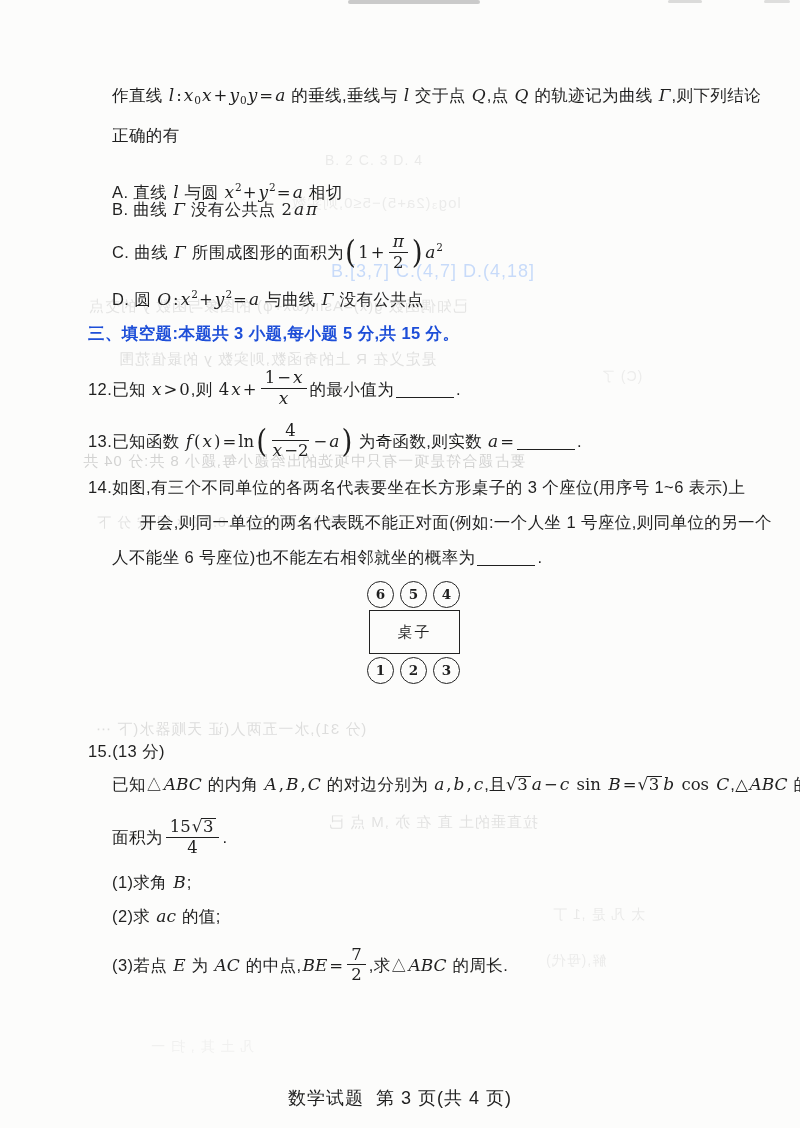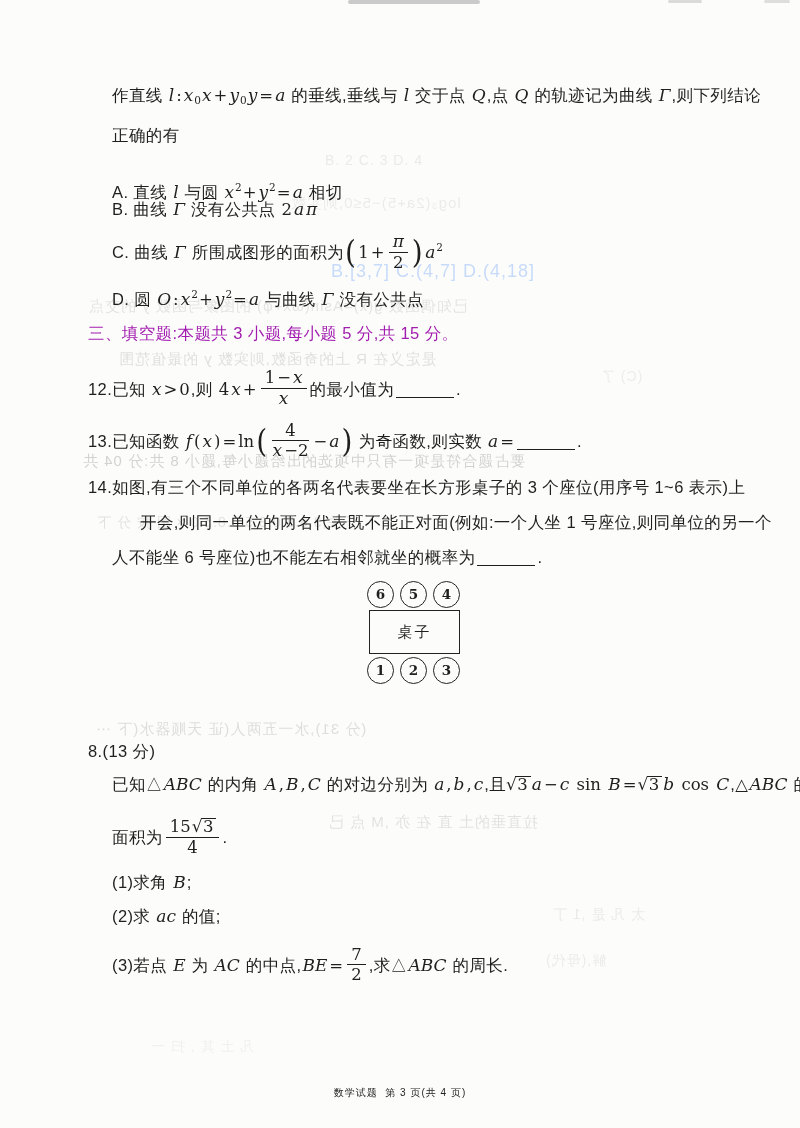--- a/index.html
+++ b/index.html
@@ -3,21 +3,21 @@
 <meta charset="utf-8">
 <style>
   html,body{margin:0;padding:0;background:#d8d8d8;}
   .page{
     position:relative;width:800px;height:1128px;margin:0 auto;
     background:#fcfcfb;overflow:hidden;
     font-family:"Liberation Sans",sans-serif;
     color:var(--ink,#1f1f1f);
   }
   .line{position:absolute;font-size:16.5px;line-height:22px;white-space:nowrap;letter-spacing:0.4px;}
-  .hdr{font-weight:400;color:#a21caf;}
+  .hdr{font-weight:700;color:#1d4ed8;}
   
   .cn{letter-spacing:0.4px;}
   .mvar{font-family:"DejaVu Serif",serif;font-style:italic;font-size:17px;letter-spacing:0;padding:0 1px;}
   .mrm{font-family:"DejaVu Serif",serif;font-size:16.5px;letter-spacing:0;padding:0 1px;}
   .sup2{font-family:"DejaVu Serif",serif;font-size:10.5px;vertical-align:7px;letter-spacing:0;}
   .sub2{font-family:"DejaVu Serif",serif;font-size:10.5px;vertical-align:-3px;letter-spacing:0;}
   .frac{display:inline-block;vertical-align:middle;text-align:center;line-height:1.05;margin:0 3px;transform:translateY(-2px);}
   .fnum{display:block;border-bottom:1.3px solid currentColor;padding:0 3px 1px;}
   .fden{display:block;padding-top:1px;}
   .sqrt{display:inline-block;white-space:nowrap;}
@@ -25,21 +25,21 @@
   .rcnt{font-family:"DejaVu Serif",serif;font-size:14.5px;border-top:1.2px solid currentColor;padding:0 2px 0 1px;margin-left:-2px;}
   .bigp{font-family:"DejaVu Serif",serif;font-size:28px;font-weight:300;display:inline-block;vertical-align:middle;transform:scaleY(1.1) translateY(-1px);padding:0 1px;}
   .blank{display:inline-block;border-bottom:1.3px solid currentColor;height:15px;vertical-align:-3px;margin:0 2px;}
   
   .seat{position:absolute;width:25px;height:25px;border:1.5px solid #222;border-radius:50%;
         text-align:center;line-height:25px;font-size:13.5px;font-weight:700;
         font-family:"DejaVu Serif",serif;background:#fcfcfb;}
   .table-rect{position:absolute;left:369px;top:610px;width:89px;height:42px;border:1.7px solid #222;
         display:flex;align-items:center;justify-content:center;font-size:15px;letter-spacing:2px;}
   
-  .footer{position:absolute;left:0;right:0;top:1086px;text-align:center;font-size:10px;letter-spacing:1px;white-space:pre;}
+  .footer{position:absolute;left:0;right:0;top:1086px;text-align:center;font-size:18px;letter-spacing:1px;white-space:pre;}
   
   #bleed-layer{position:absolute;inset:0;pointer-events:none;}
   .bleed{position:absolute;transform:scaleX(-1);color:#8f8f8f;filter:blur(0.7px);
          font-size:15px;white-space:nowrap;letter-spacing:1px;}
   .bleed.noflip{transform:none;}
   .smudge{position:absolute;background:#8f8f8f;border-radius:2px;}
 </style>
 </head>
 <body>
 
@@ -87,21 +87,21 @@
     <div class="seat" style="left:433px;top:581px;">4</div>
     <div class="table-rect">
       <span>桌子</span>
     </div>
     <div class="seat" style="left:367px;top:657px;">1</div>
     <div class="seat" style="left:400px;top:657px;">2</div>
     <div class="seat" style="left:433px;top:657px;">3</div>
   </div>
 
 
-  <div class="line" style="left:88px;top:740px;">8.(13 分)</div>
+  <div class="line" style="left:88px;top:740px;">15.(13 分)</div>
   <div class="line" style="left:112px;top:773px;"><span class="cn">已知△</span><span class="mvar">ABC</span><span class="cn"> 的内角 </span><span class="mvar">A</span><span class="mrm">,</span><span class="mvar">B</span><span class="mrm">,</span><span class="mvar">C</span><span class="cn"> 的对边分别为 </span><span class="mvar">a</span><span class="mrm">,</span><span class="mvar">b</span><span class="mrm">,</span><span class="mvar">c</span><span class="cn">,且</span><span class="sqrt"><span class="rad">√</span><span class="rcnt"><span class="mrm">3</span></span></span><span class="mvar">a</span><span class="mrm">−</span><span class="mvar">c</span><span class="mrm"> sin </span><span class="mvar">B</span><span class="mrm">=</span><span class="sqrt"><span class="rad">√</span><span class="rcnt"><span class="mrm">3</span></span></span><span class="mvar">b</span><span class="mrm"> cos </span><span class="mvar">C</span><span class="cn">,△</span><span class="mvar">ABC</span><span class="cn"> 的</span></div>
   <div class="line" style="left:112px;top:820px;"><span class="cn">面积为</span><span class="frac"><span class="fnum"><span class="mrm">15</span><span class="sqrt"><span class="rad">√</span><span class="rcnt"><span class="mrm">3</span></span></span></span><span class="fden"><span class="mrm">4</span></span></span><span class="cn">.</span></div>
   <div class="line" style="left:112px;top:871px;"><span class="cn">(1)求角 </span><span class="mvar">B</span><span class="cn">;</span></div>
   <div class="line" style="left:112px;top:905px;"><span class="cn">(2)求 </span><span class="mvar">ac</span><span class="cn"> 的值;</span></div>
   <div class="line" style="left:112px;top:948px;"><span class="cn">(3)若点 </span><span class="mvar">E</span><span class="cn"> 为 </span><span class="mvar">AC</span><span class="cn"> 的中点,</span><span class="mvar">BE</span><span class="mrm">=</span><span class="frac"><span class="fnum"><span class="mrm">7</span></span><span class="fden"><span class="mrm">2</span></span></span><span class="cn">,求△</span><span class="mvar">ABC</span><span class="cn"> 的周长.</span></div>
 
   <div class="footer">数学试题  第 3 页(共 4 页)</div>
 
 </div>
 

